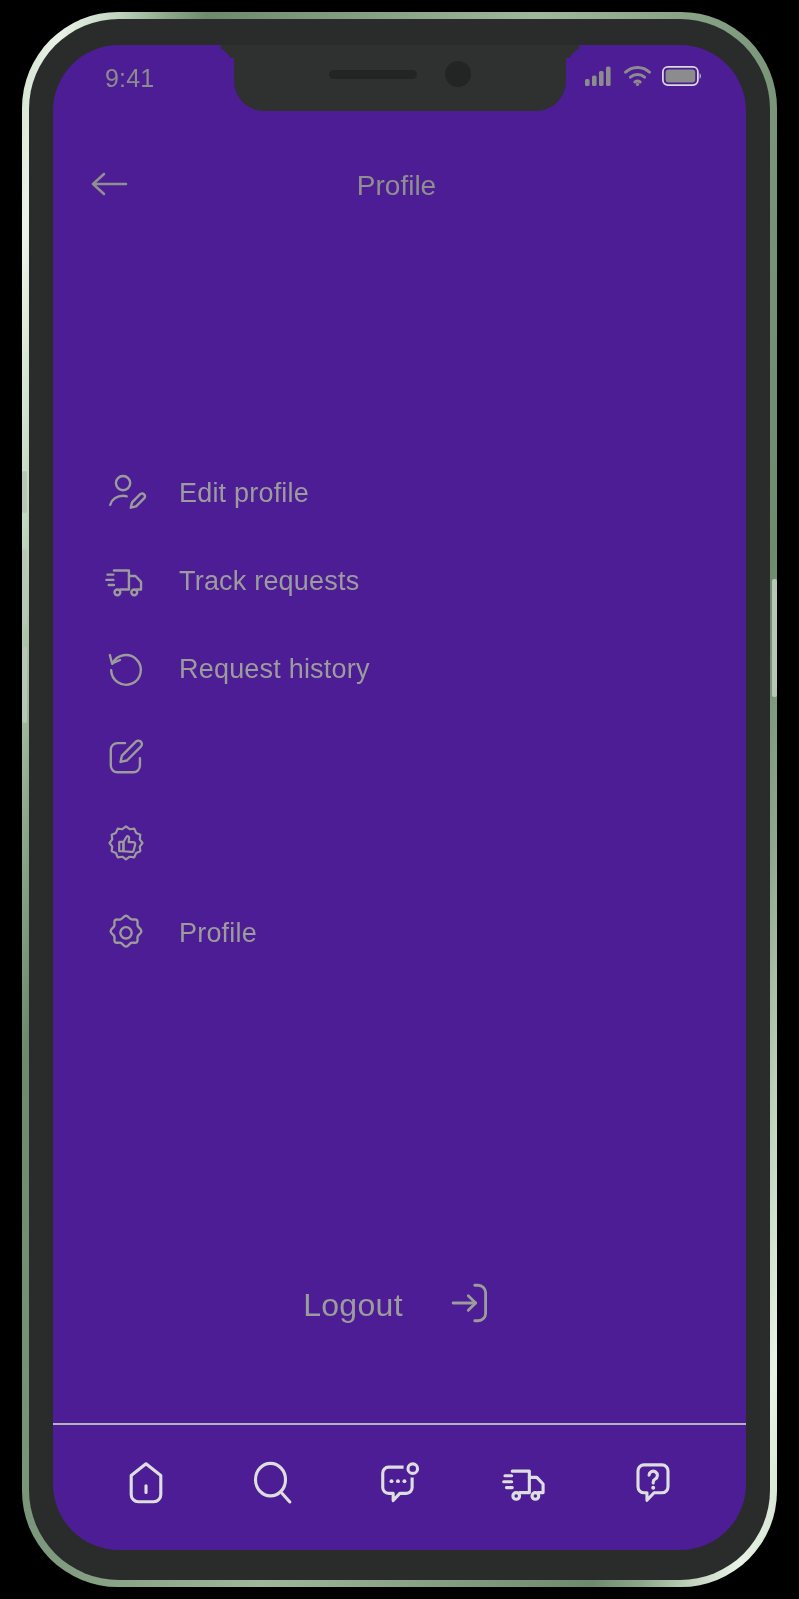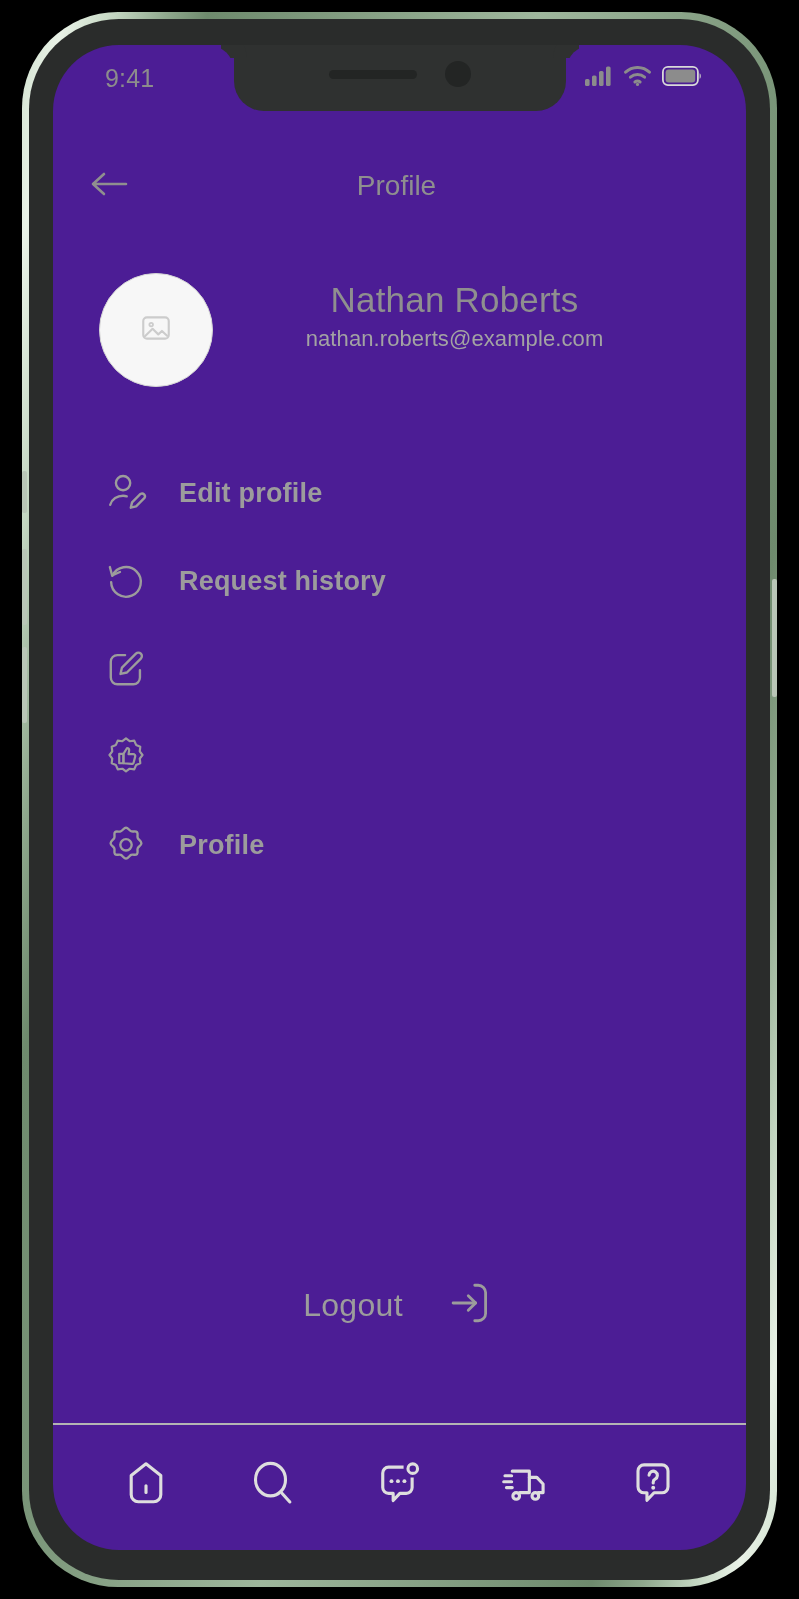--- a/index.html
+++ b/index.html
@@ -213,21 +213,20 @@
     left: 0;
     right: 0;
     padding: 0 44px;
     box-sizing: border-box;
   }
   .menu-item {
     display: flex;
     align-items: center;
     height: 88px;
     cursor: pointer;
-    font-weight: bold;
   }
   .menu-icon {
     width: 50px;
     height: 50px;
     flex: none;
     display: flex;
     align-items: center;
     justify-content: center;
     margin-left: 4px;
   }
@@ -337,50 +336,47 @@
         <div id="back-button">
           <span>
             <svg width="40" height="30" viewBox="0 0 40 30">
               <path d="M37 15H4M15 5 4 15l11 10" fill="none" stroke="#8f8f8f" stroke-width="2.6" stroke-linecap="round" stroke-linejoin="round"></path>
             </svg>
           </span>
         </div>
         <div id="page-title">Profile</div>
       </div>
 
-      <div id="profile-block">
-        <div id="avatar">
-          <span>
-            <svg width="34" height="34" viewBox="0 0 24 24">
-              <rect x="3" y="4.5" width="18" height="15" rx="2.6" fill="none" stroke="#cccccc" stroke-width="1.5"></rect>
-              <circle cx="8.6" cy="9.6" r="1.25" fill="none" stroke="#cccccc" stroke-width="1.3"></circle>
-              <path d="M4.2 17.8 9.6 12.6l4 3.9 2.6-2.4 3.6 3.4" fill="none" stroke="#cccccc" stroke-width="1.5" stroke-linecap="round" stroke-linejoin="round"></path>
-            </svg>
-          </span>
-        </div>
-        <div id="profile-text">
-          <div id="profile-name">Nathan Roberts</div>
-          <div id="profile-email">nathan.roberts@example.com</div>
-        </div>
-      </div>
 
       <div id="menu-list">
 
         <div class="menu-item">
           <span class="menu-icon">
             <svg width="44" height="44" viewBox="0 0 24 24">
               <circle cx="10.4" cy="6.6" r="3.9" fill="none" stroke="#9c9c9c" stroke-width="1.3"></circle>
               <path d="M3.4 18.4c0.9-3.1 3.9-4.9 7-4.9 0.7 0 1.4 0.1 2 0.3" fill="none" stroke="#9c9c9c" stroke-width="1.3" stroke-linecap="round"></path>
               <path d="M19.9 12.5a1.6 1.6 0 0 1 2.2 2.2l-4.6 4.6-2.9 0.7 0.7-2.9z" fill="none" stroke="#9c9c9c" stroke-width="1.3" stroke-linejoin="round"></path>
             </svg>
           </span>
           <span class="menu-label">Edit profile</span>
         </div>
 
 
+        <div class="menu-item">
+          <span class="menu-icon">
+            <svg width="44" height="44" viewBox="0 0 24 24">
+              <path d="M5.4 6.3h8.2v10.3H8.9" fill="none" stroke="#9c9c9c" stroke-width="1.3" stroke-linecap="round" stroke-linejoin="round"></path>
+              <path d="M13.6 9.3h3.6l3 3.2v4.1h-2.3" fill="none" stroke="#9c9c9c" stroke-width="1.3" stroke-linecap="round" stroke-linejoin="round"></path>
+              <circle cx="7.3" cy="18.2" r="1.6" fill="none" stroke="#9c9c9c" stroke-width="1.3"></circle>
+              <circle cx="16.5" cy="18.2" r="1.6" fill="none" stroke="#9c9c9c" stroke-width="1.3"></circle>
+              <path d="M1.9 8.5h3.2M1.3 11.4h3.8M2.6 14.2h2.8" fill="none" stroke="#9c9c9c" stroke-width="1.3" stroke-linecap="round"></path>
+            </svg>
+          </span>
+          <span class="menu-label">Track requests</span>
+        </div>
 
         <div class="menu-item">
           <span class="menu-icon">
             <svg width="44" height="44" viewBox="0 0 24 24">
               <path d="M4.6 9.2A8.1 8.1 0 1 1 3.9 12.6" fill="none" stroke="#9c9c9c" stroke-width="1.3" stroke-linecap="round"></path>
               <path d="M8.7 7.1 4.4 8.9 3.2 4.4" fill="none" stroke="#9c9c9c" stroke-width="1.3" stroke-linecap="round" stroke-linejoin="round"></path>
             </svg>
           </span>
           <span class="menu-label">Request history</span>
         </div>

